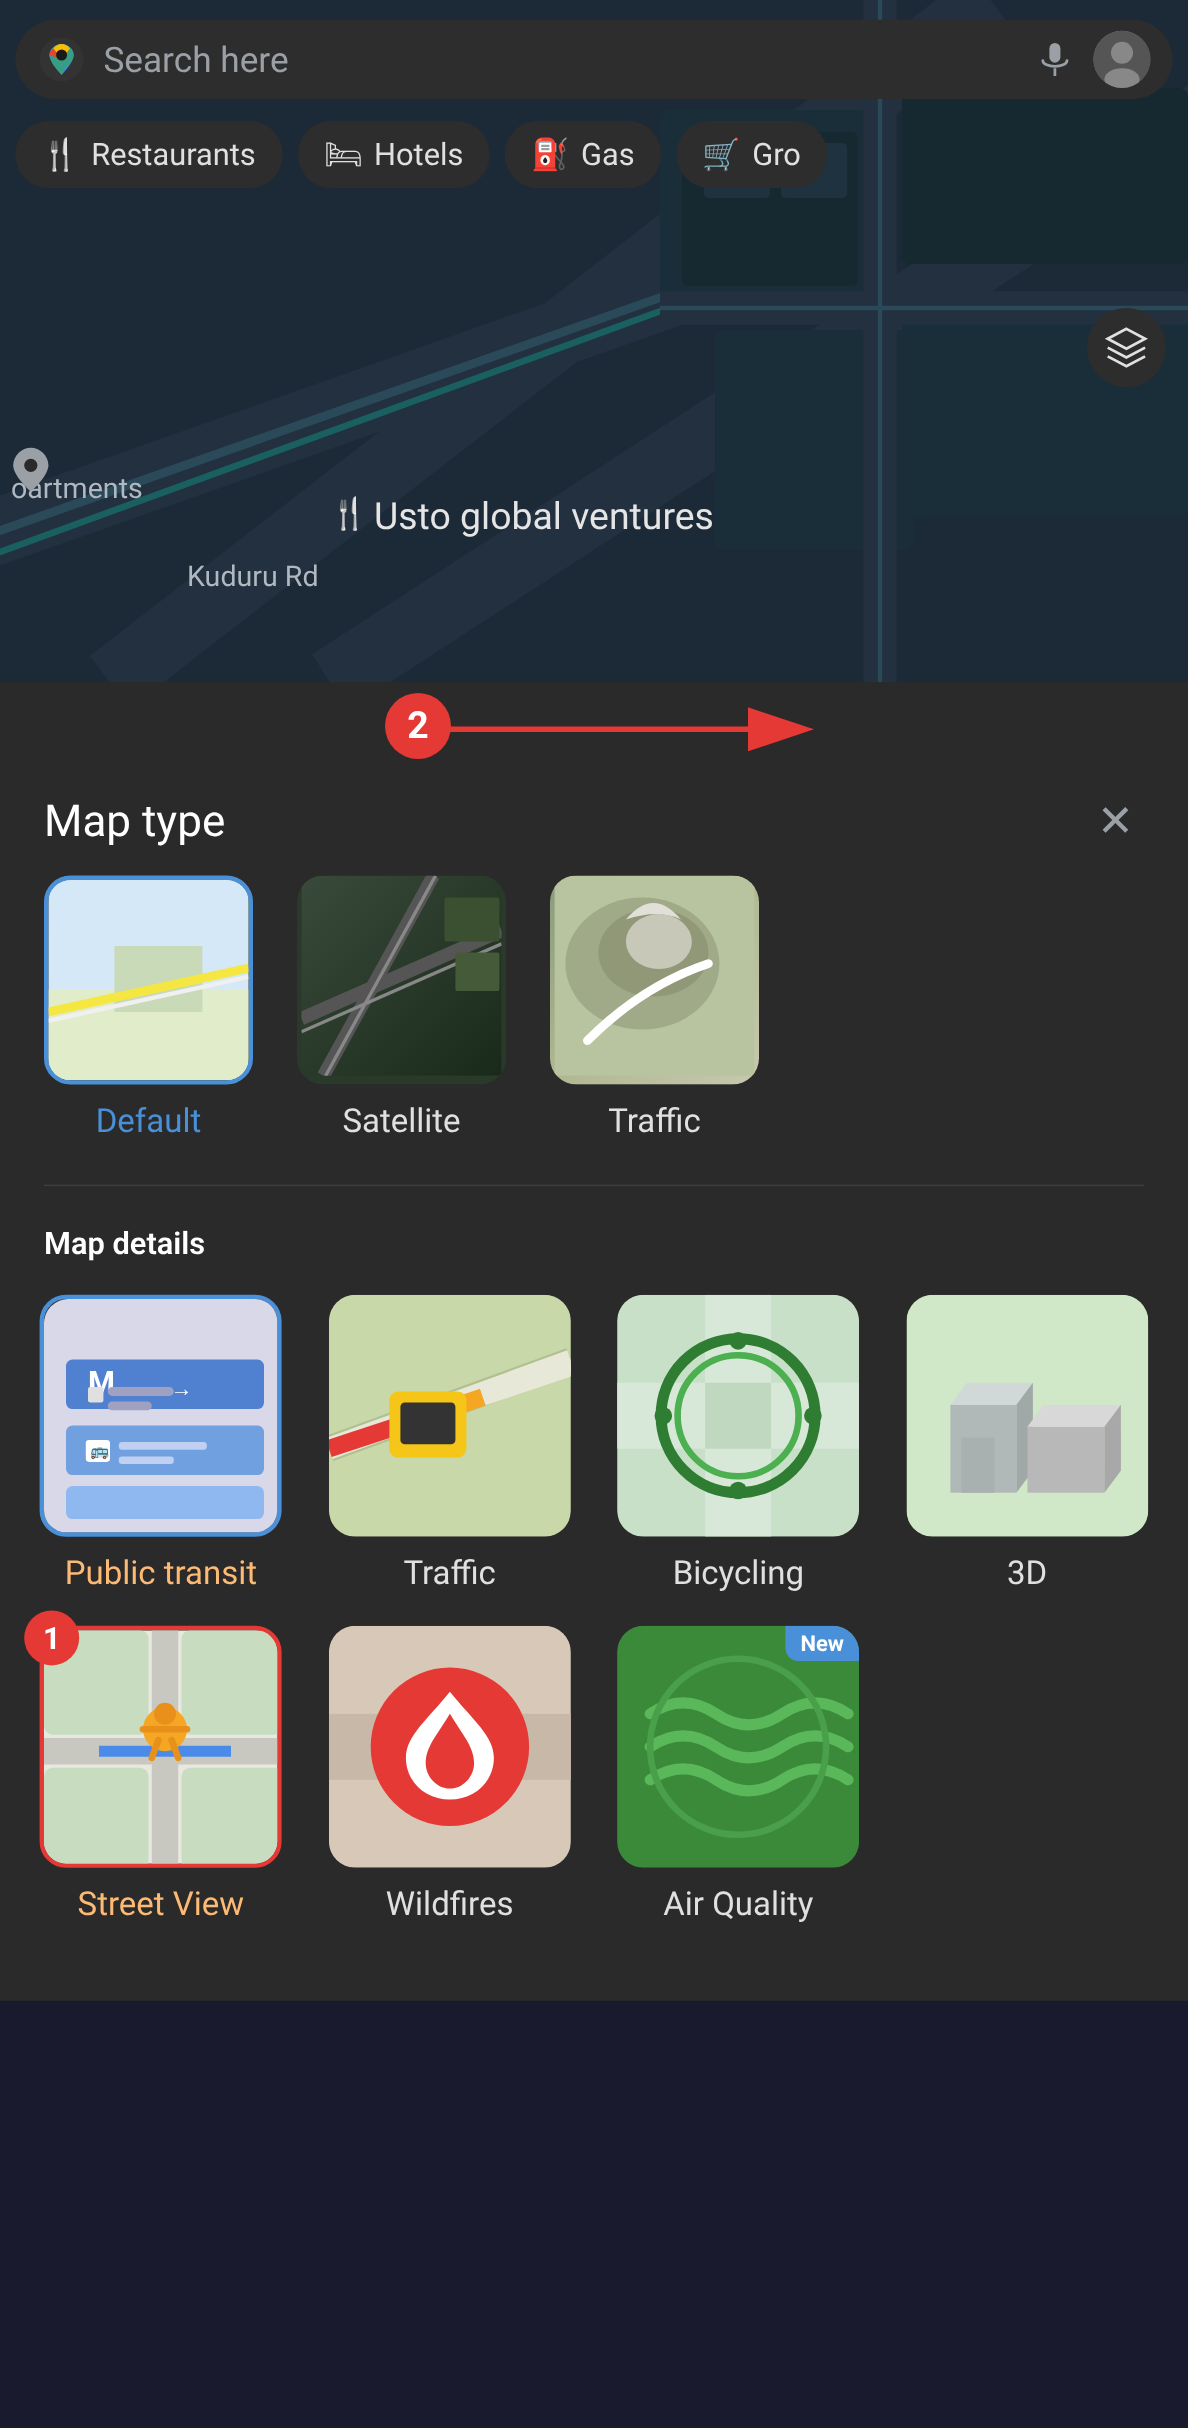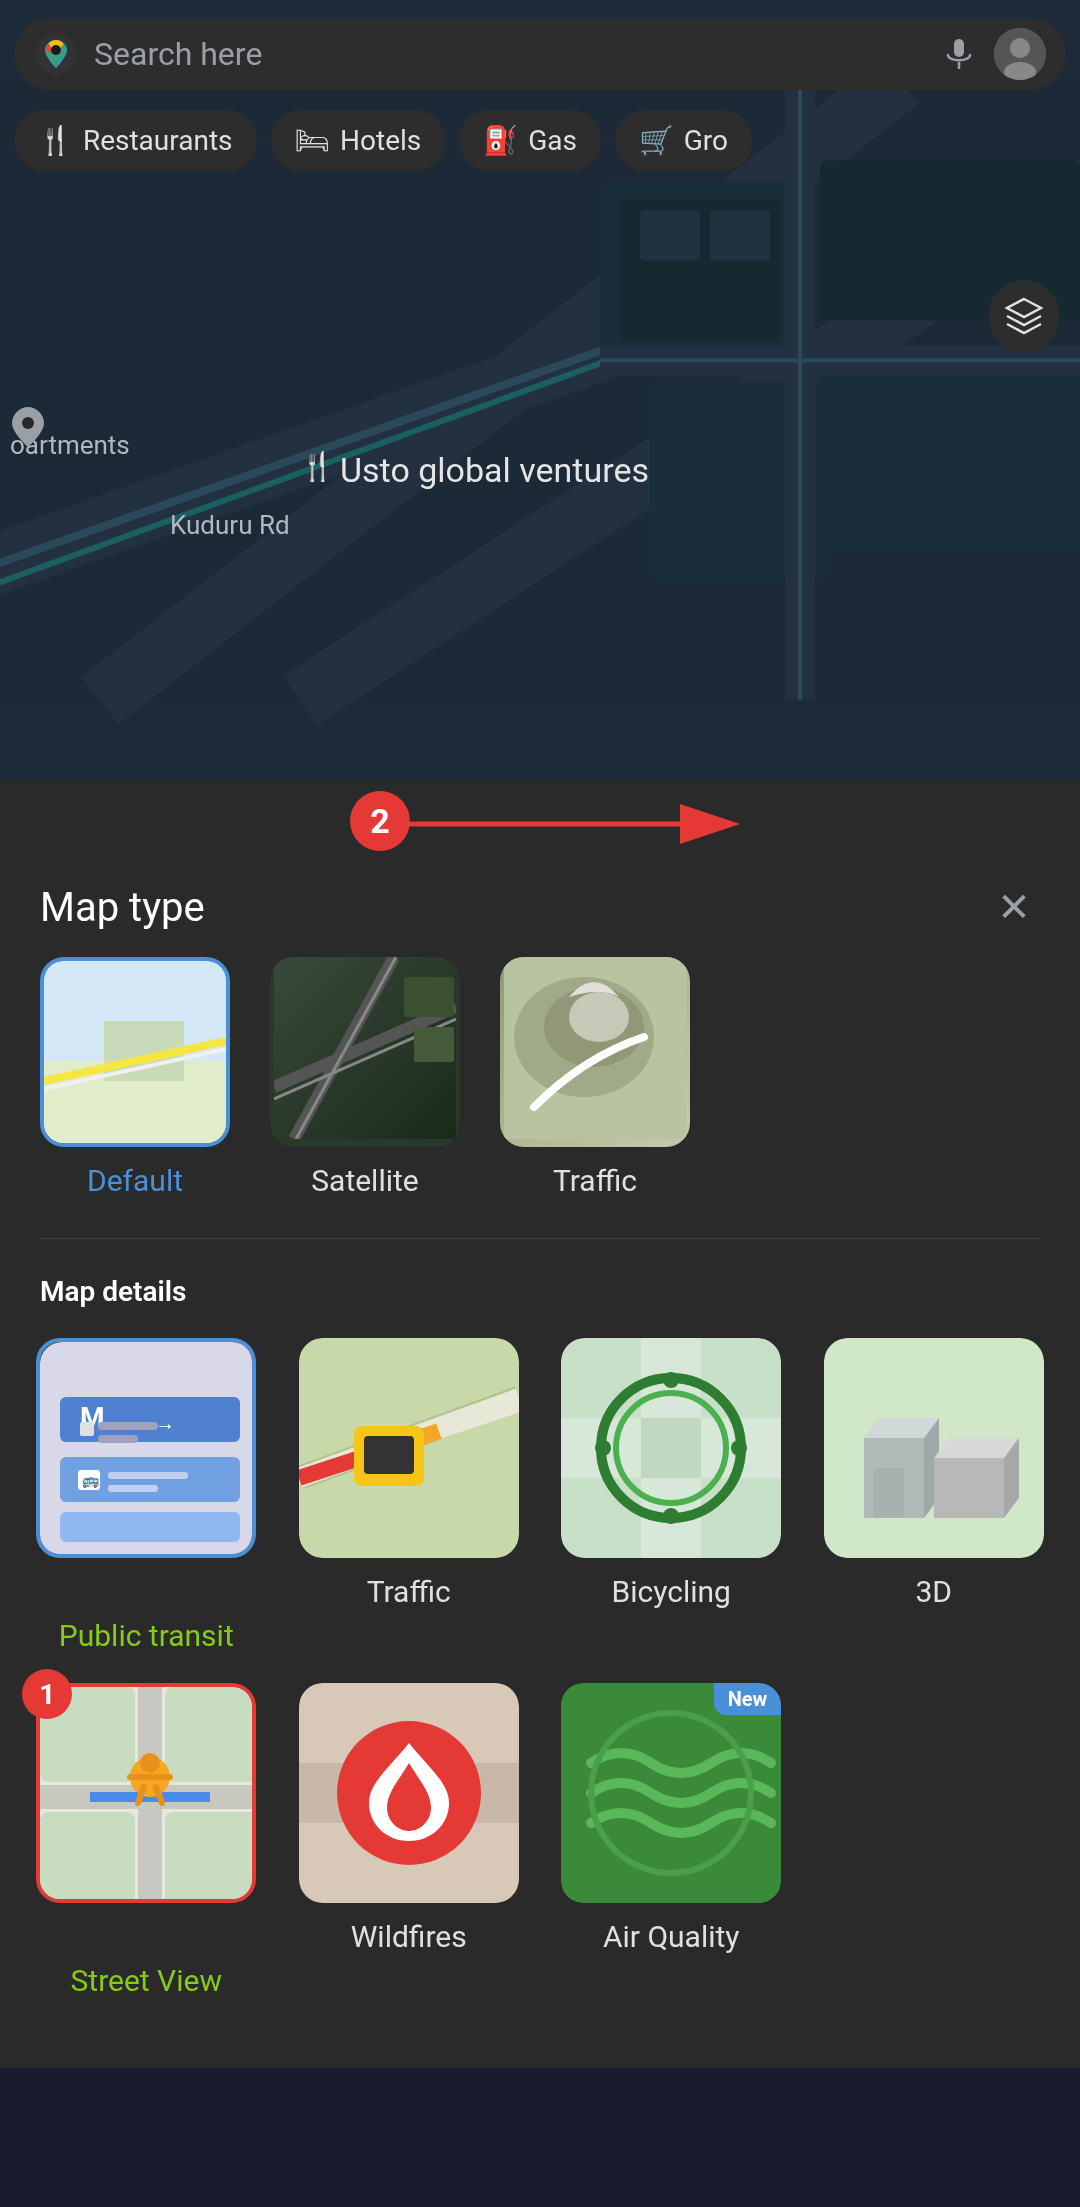--- a/index.html
+++ b/index.html
@@ -8,21 +8,21 @@
       width: 1080px;
       min-height: 2207px;
       background: #1a1a2e;
       font-family: 'Roboto', Arial, sans-serif;
       overflow-x: hidden;
     }
 
     
     .map-area {
       width: 1080px;
-      height: 781px;
+      height: 620px;
       background: #1c2a3a;
       position: relative;
       overflow: hidden;
     }
 
     
     .map-bg {
       position: absolute;
       top: 0; left: 0;
       width: 100%; height: 100%;
@@ -256,22 +256,21 @@
       border: 4px solid #4a90d9;
     }
 
     .detail-label {
       font-size: 30px;
       color: #e0e0e0;
       text-align: center;
     }
 
     .detail-label.selected {
-      color: #84cc16;
-      margin-top: 44px;
+      color: #fdba74;
     }
 
     
     .detail-thumb.street-view-selected {
       border: 4px solid #e53935;
     }
 
     .badge-1 {
       position: absolute;
       top: -14px;
@@ -637,21 +636,21 @@
 
           <path d="M110 60 C90 85, 70 100, 70 120 C70 142, 88 158, 110 158 C132 158, 150 142, 150 120 C150 100, 130 85, 110 60 Z" fill="white"></path>
 
           <path d="M110 80 C98 100, 88 110, 88 125 C88 137, 98 148, 110 148 C122 148, 132 137, 132 125 C132 110, 122 100, 110 80 Z" fill="#e53935"></path>
         </svg>
       </div>
       <span class="detail-label">Wildfires</span>
     </div>
 
     <div class="detail-item">
-      <div class="detail-thumb" style="position: relative; border-radius: 22px;">
+      <div class="detail-thumb" style="position: relative;">
         <div class="new-badge">New</div>
         <svg width="220" height="220" viewBox="0 0 220 220" xmlns="http://www.w3.org/2000/svg">
           <rect width="220" height="220" fill="#3a8a3a" rx="22"></rect>
 
           <path d="M30 80 Q60 60, 90 80 Q120 100, 150 80 Q180 60, 210 80" stroke="#5ab85a" stroke-width="10" fill="none" stroke-linecap="round"></path>
           <path d="M30 110 Q60 90, 90 110 Q120 130, 150 110 Q180 90, 210 110" stroke="#5ab85a" stroke-width="10" fill="none" stroke-linecap="round"></path>
           <path d="M30 140 Q60 120, 90 140 Q120 160, 150 140 Q180 120, 210 140" stroke="#5ab85a" stroke-width="10" fill="none" stroke-linecap="round"></path>
 
           <circle cx="110" cy="110" r="80" fill="none" stroke="#4aa04a" stroke-width="6"></circle>
         </svg>

